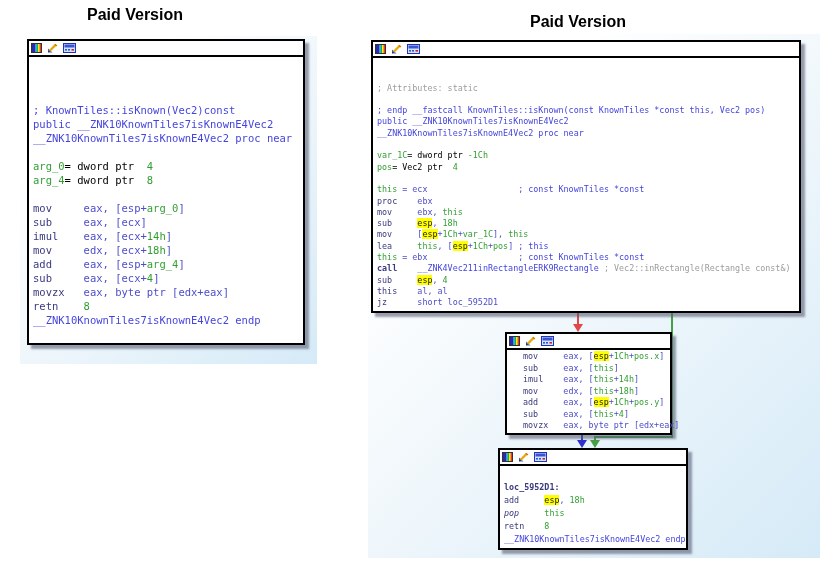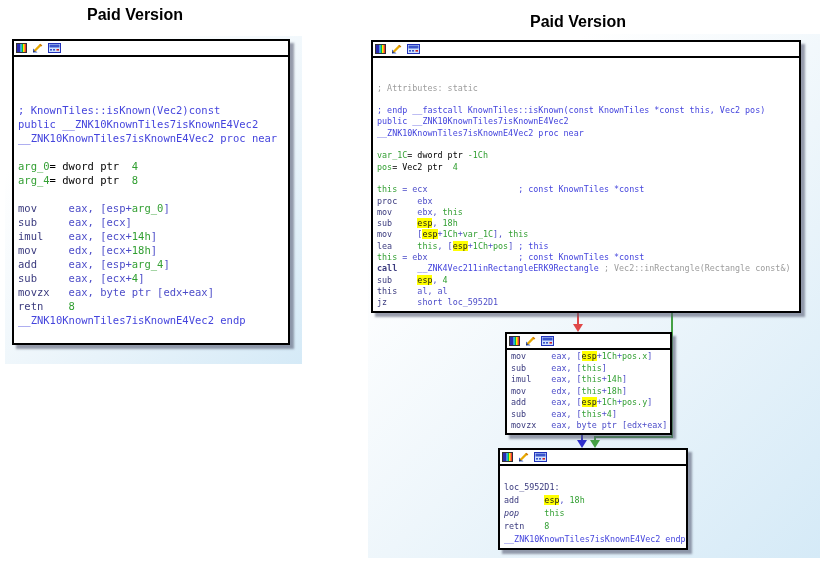--- a/index.html
+++ b/index.html
@@ -4,34 +4,34 @@
 <style>
   html,body{margin:0;padding:0;}
   body{width:840px;height:582px;background:#ffffff;position:relative;overflow:hidden;
        font-family:"Liberation Sans",sans-serif;}
   .panel-title{position:absolute;font-weight:bold;font-size:16px;color:#000;text-align:center;
        font-family:"Liberation Sans",sans-serif;letter-spacing:0px;}
   #free-title{left:0px;top:6px;width:270px;}
   #paid-title{left:368px;top:13px;width:420px;}
   .graph-canvas{position:absolute;
        background:linear-gradient(135deg,#ffffff 22%,#eef6fb 55%,#d5eaf7 100%);}
-  #free-canvas{left:5px;top:36px;width:297px;height:328px;}
+  #free-canvas{left:20px;top:36px;width:297px;height:328px;}
   #paid-canvas{left:368px;top:34px;width:452px;height:524px;}
   .node{position:absolute;background:#ffffff;border:2px solid #000;
        box-shadow:4px 4px 2px rgba(88,94,116,0.60);}
   .tb{display:flex;align-items:center;gap:3px;height:12px;padding:1px 2px;
        border-bottom:2px solid #000;background:#fff;}
   .nicon{display:inline-flex;width:13px;height:10px;align-items:center;}
   .code{margin:0;font-family:"DejaVu Sans Mono",monospace;white-space:pre;color:#000;}
   #free-node{left:7px;top:3px;width:274px;min-height:302px;}
   #free-node .code{font-size:10.5px;line-height:14px;padding:4px 4px 2px 4px;}
   #paid-main{left:3px;top:6px;width:426px;}
   #paid-main .code{font-size:8.4px;line-height:11.3px;padding:2px 4px;}
   #paid-jump{left:137px;top:298px;width:163px;}
-  #paid-jump .code{font-size:8.4px;line-height:11.5px;padding:1px 4px;}
+  #paid-jump .code{font-size:8.4px;line-height:11.5px;padding:1px 16px;}
   #paid-exit{left:130px;top:414px;width:186px;}
   #paid-exit .code{font-size:8.4px;line-height:13px;padding:2px 4px;}
   #edges{position:absolute;left:0;top:0;width:452px;height:524px;pointer-events:none;}
 </style>
 </head>
 <body>
 
 <div class="panel-title" id="free-title">Paid Version</div>
 <div class="panel-title" id="paid-title">Paid Version</div>
 
@@ -222,20 +222,20 @@
           <svg width="13" height="10" viewBox="0 0 13 10">
             <rect x="0.5" y="0.5" width="12" height="9" fill="#cfe2ff" stroke="#2233bb"></rect>
             <rect x="1.5" y="1.5" width="10" height="3" fill="#3a55cc"></rect>
             <rect x="2" y="6" width="2" height="1.6" fill="#3a55cc"></rect>
             <rect x="5" y="6" width="2" height="1.6" fill="#3a55cc"></rect>
             <rect x="8.5" y="6" width="2.5" height="1.6" fill="#cc2222"></rect>
           </svg>
         </span>
       </div>
     <pre class="code"><span></span>
-<span><span style="color: rgb(58, 58, 126);">loc_5952D1:</span></span>
+<span><span style="color: rgb(58, 58, 126); font-weight: bold;">loc_5952D1:</span></span>
 <span><span style="color: rgb(58, 58, 126);">add     </span><span style="background: rgb(255, 255, 0); color: rgb(26, 26, 26);">esp</span><span style="color: rgb(77, 77, 201);">, </span><span style="color: rgb(47, 158, 47);">18h</span></span>
 <span><span style="color: rgb(58, 58, 126); font-style: italic;">pop     </span><span style="color: rgb(53, 160, 53);">this</span></span>
 <span><span style="color: rgb(58, 58, 126);">retn    </span><span style="color: rgb(47, 158, 47);">8</span></span>
 <span><span style="color: rgb(69, 69, 221);">__ZNK10KnownTiles7isKnownE4Vec2 endp</span></span>
 </pre>
   </div>
 </div>
 
 </body></html>

